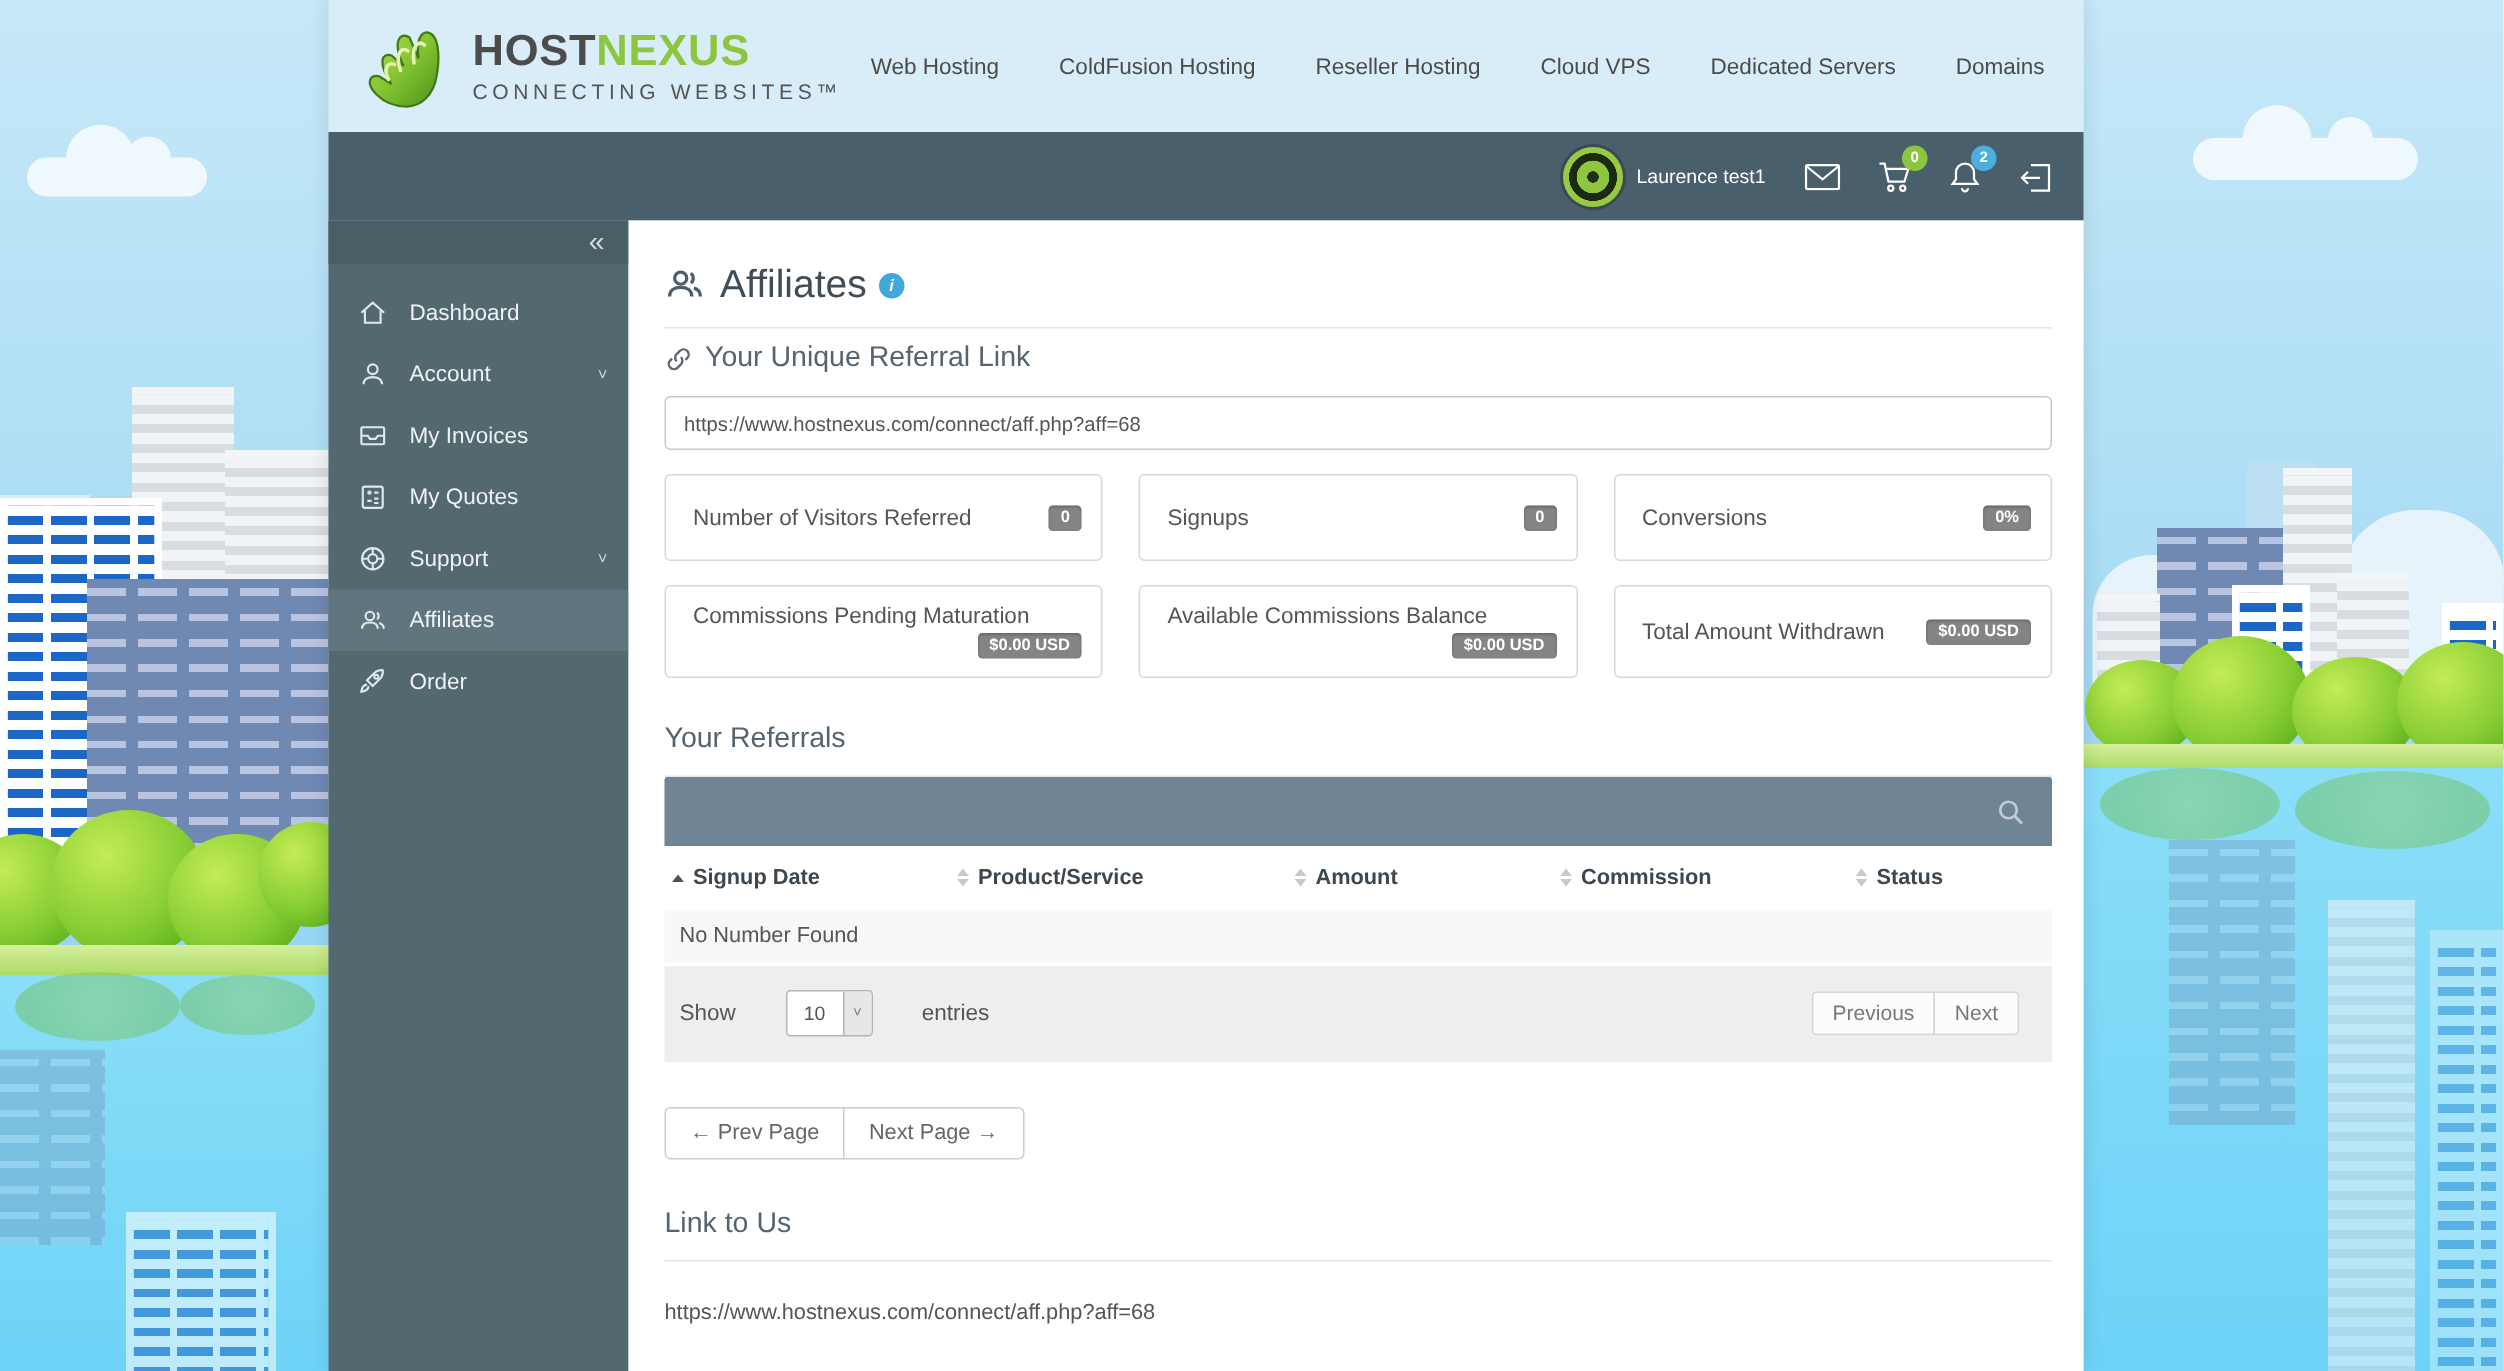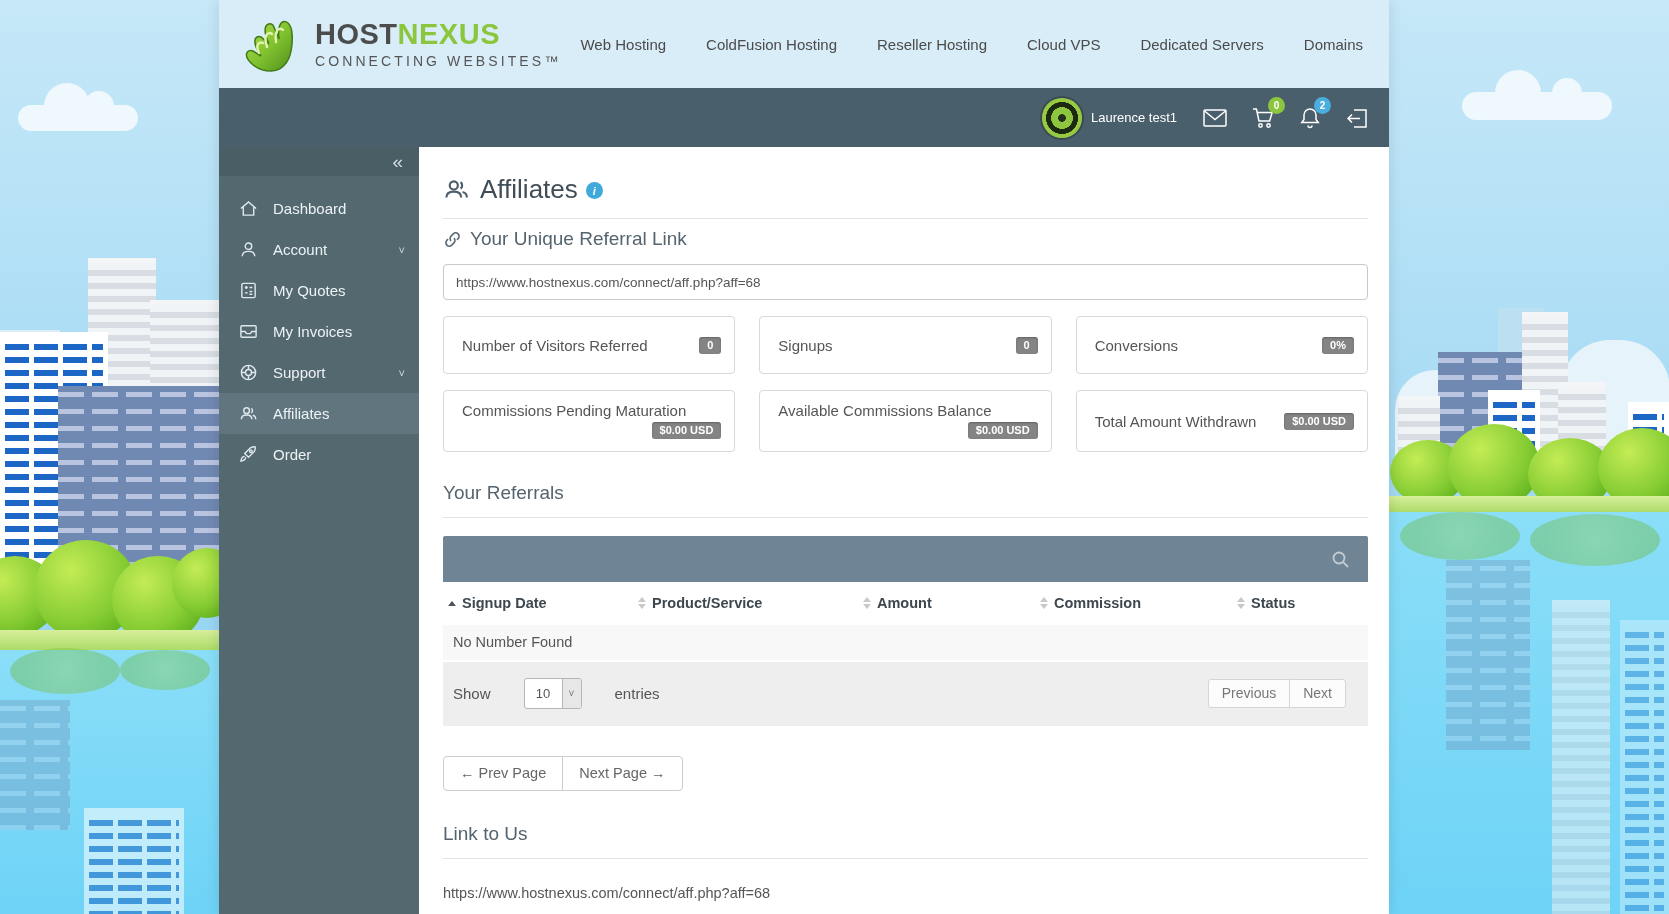--- a/index.html
+++ b/index.html
@@ -100,21 +100,21 @@
       display:flex; align-items:center; padding:0 13px 0 18px; }
   .stat .slabel { font-size:15px; color:#555; }
   .pill { margin-left:auto; background:#848484; color:#fff; font-size:11px; font-weight:bold;
       padding:2px 8px 3px; border-radius:3px; white-space:nowrap; box-shadow:inset 0 1px 2px rgba(0,0,0,.25); }
   .stat.tall { height:62px; }
   .stat.wrap { display:block; padding-top:11px; }
   .stat.wrap .slabel { display:block; }
   .stat.wrap .pill { float:right; margin-top:3px; }
 
   .sec-referrals { margin-top:30px; }
-  .tablewrap { margin-top:18px; }
+  .tablewrap { }
   .tbar { height:46px; background:#6f8495; border-radius:2px 2px 0 0; display:flex; align-items:center; justify-content:flex-end; padding-right:18px; }
   .tbar svg { stroke:#c3ccd4; fill:none; stroke-width:1.8; cursor:pointer; }
   .thead { display:grid; grid-template-columns:190px 225px 177px 197px 1fr; padding:13px 0 12px 4px; background:#fff; }
   .th { display:flex; align-items:center; cursor:pointer; }
   .th .lbl { font-size:14.5px; font-weight:bold; color:#3d474f; margin-left:6px; }
   .sorts { display:flex; flex-direction:column; gap:2px; width:9px; align-items:center; }
   .tri-up, .tri-dn { width:0; height:0; border-left:4.5px solid transparent; border-right:4.5px solid transparent; }
   .tri-up { border-bottom:5px solid #c9c9c9; }
   .tri-dn { border-top:5px solid #c9c9c9; }
   .sorts.active .tri-up { border-bottom-color:#4a545c; }
@@ -261,31 +261,31 @@
         <div class="mitem">
           <svg viewBox="0 0 20 20">
               <circle cx="10" cy="6.5" r="3.4"></circle>
               <path d="M3.5 17 c0-3.4 2.9-5 6.5-5 s6.5 1.6 6.5 5"></path>
             </svg>
           <span class="mlabel">Account</span>
           <span class="mright chev">˅</span>
         </div>
         <div class="mitem">
           <svg viewBox="0 0 20 20">
+              <rect x="2" y="4" width="16" height="12" rx="1"></rect>
+              <path d="M2 10 h4.5 l1.5 2.2 h4 l1.5-2.2 H18"></path>
+            </svg>
+          <span class="mlabel">My Invoices</span>
+        </div>
+        <div class="mitem">
+          <svg viewBox="0 0 20 20">
               <rect x="3" y="2.5" width="14" height="15" rx="1.5"></rect>
               <path d="M6.2 6.8 h3 M7.7 5.3 v3 M11 6.8 h3 M6.2 12.5 h3 M11 11 h3 M11 14 h3"></path>
             </svg>
           <span class="mlabel">My Quotes</span>
-        </div>
-        <div class="mitem">
-          <svg viewBox="0 0 20 20">
-              <rect x="2" y="4" width="16" height="12" rx="1"></rect>
-              <path d="M2 10 h4.5 l1.5 2.2 h4 l1.5-2.2 H18"></path>
-            </svg>
-          <span class="mlabel">My Invoices</span>
         </div>
         <div class="mitem">
           <svg viewBox="0 0 20 20">
               <circle cx="10" cy="10" r="7.5"></circle>
               <circle cx="10" cy="10" r="3.2"></circle>
               <path d="M10 2.5 v4 M10 13.5 v4 M2.5 10 h4 M13.5 10 h4"></path>
             </svg>
           <span class="mlabel">Support</span>
           <span class="mright chev">˅</span>
         </div>

